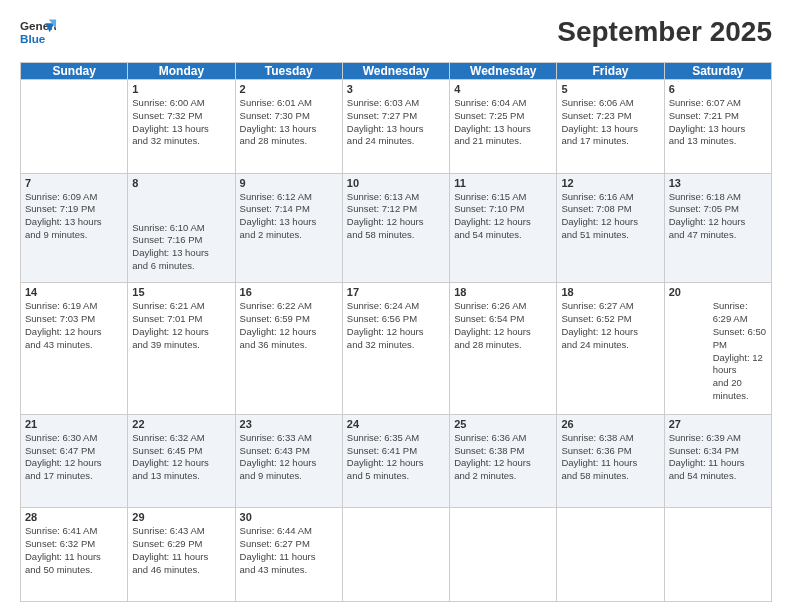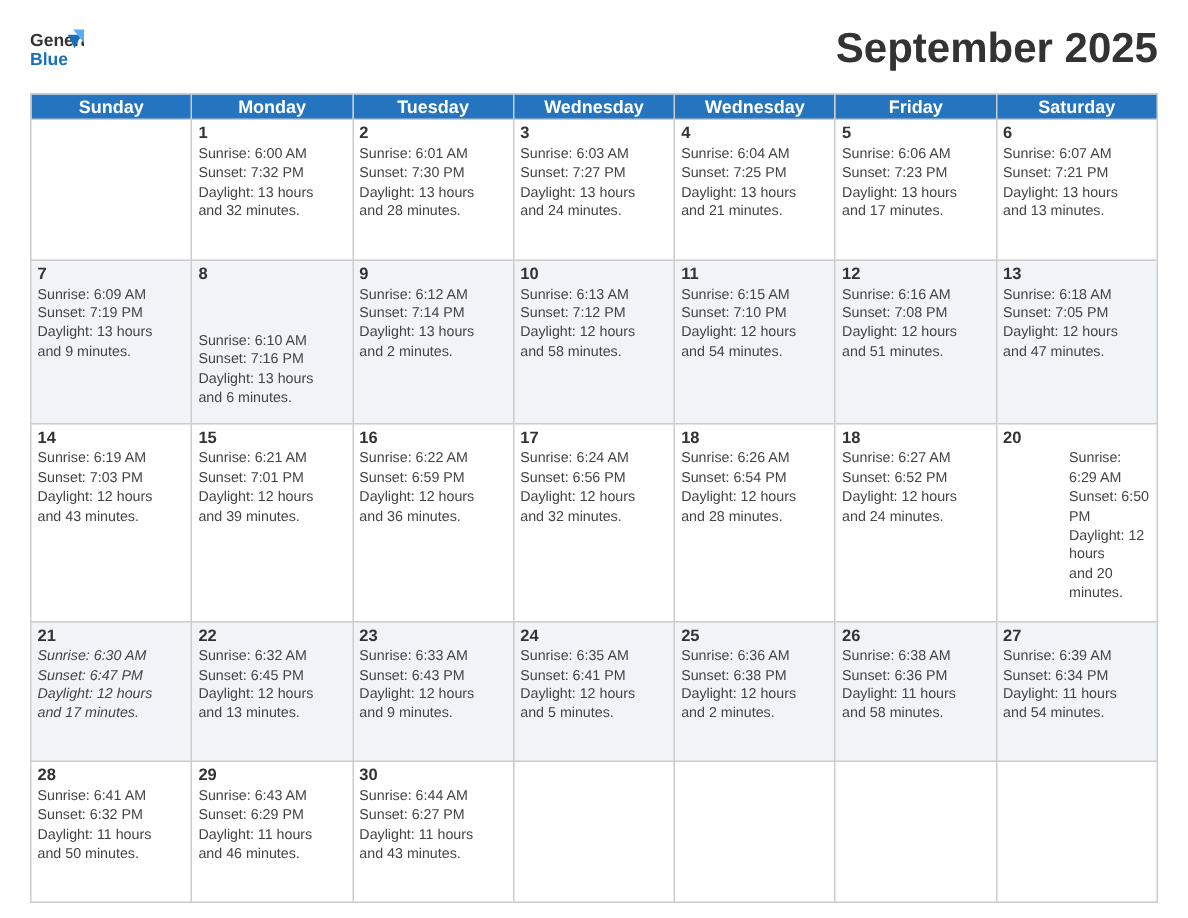--- a/index.html
+++ b/index.html
@@ -255,21 +255,21 @@
             <span class="day-num">20</span>
             <div class="info" style="white-space: pre-line; margin-left: 44px;">Sunrise: 6:29 AM
 Sunset: 6:50 PM
 Daylight: 12 hours
 and 20 minutes.</div>
           </td>
         </tr>
         <tr class="alt-row">
           <td>
             <span class="day-num">21</span>
-            <div class="info" style="white-space: pre-line; font-style: italic;">Sunrise: 6:30 AM
+            <div class="info" style="white-space: pre-line;">Sunrise: 6:30 AM
 Sunset: 6:47 PM
 Daylight: 12 hours
 and 17 minutes.</div>
           </td>
           <td>
             <span class="day-num">22</span>
             <div class="info" style="white-space: pre-line;">Sunrise: 6:32 AM
 Sunset: 6:45 PM
 Daylight: 12 hours
 and 13 minutes.</div>

